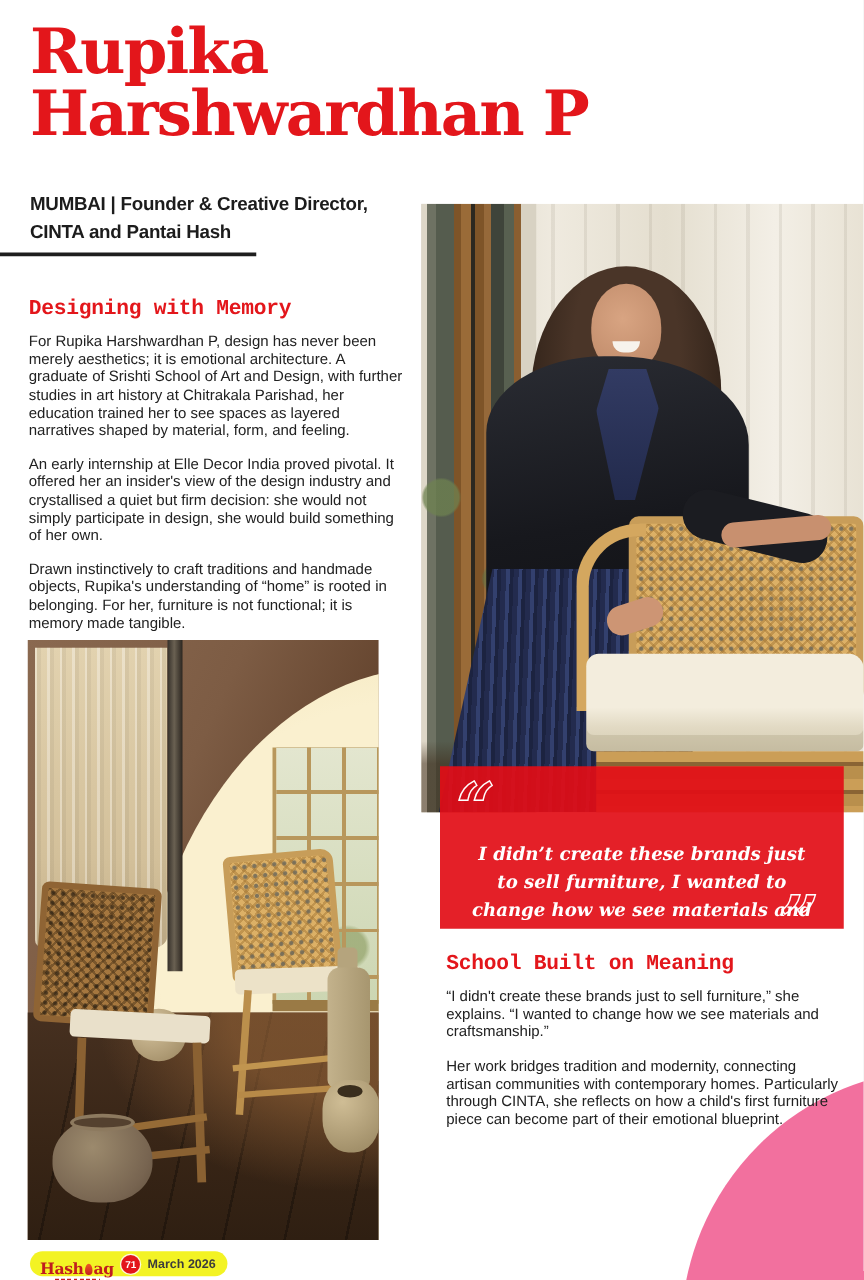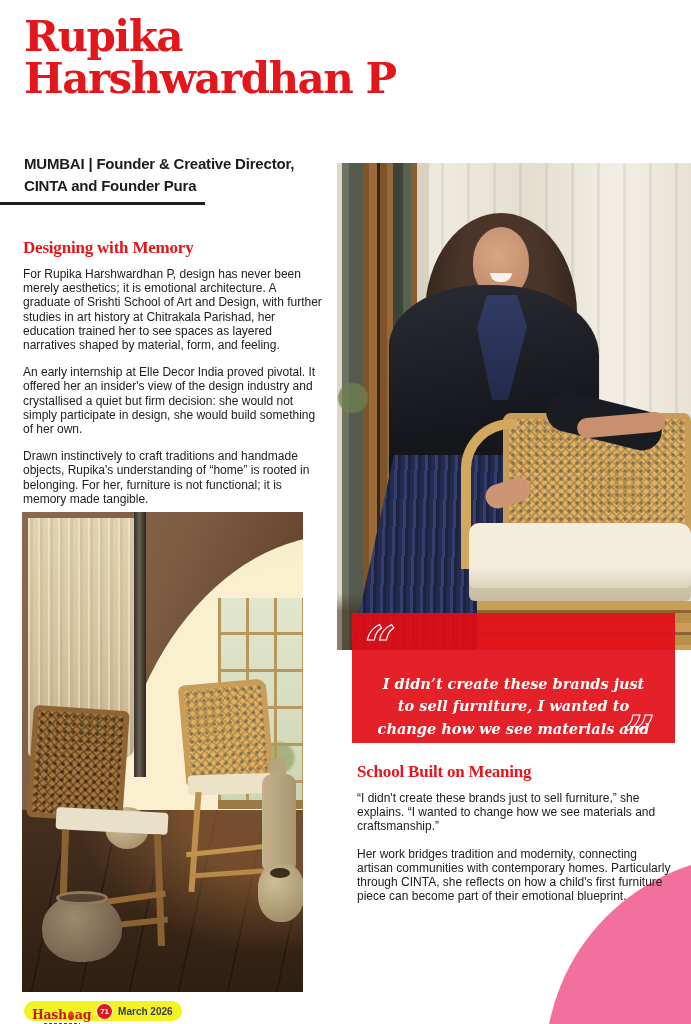--- a/index.html
+++ b/index.html
@@ -9,38 +9,38 @@
     position: relative; width: 691px; height: 1024px;
     background: #ffffff; overflow: hidden; margin: 0 auto;
   }
   figure { margin: 0; }
   [data-name] { }
 
   
   .title {
     position: absolute; left: 24px; top: 16px;
     font-family: "DejaVu Serif", serif; font-weight: 700;
-    font-size: 42px; line-height: 1.0; letter-spacing: -1.5px;
+    font-size: 50px; line-height: 1.0; letter-spacing: -1.5px;
     color: #E3161B;
   }
   .title span { display: block; }
   .byline {
     position: absolute; left: 24px; top: 153px;
     font-size: 15px; font-weight: 700; color: #1c1c1c; line-height: 1.45;
     letter-spacing: -0.2px;
   }
   .byline-rule {
     position: absolute; left: 0; top: 202px; width: 205px; height: 3px;
     background: #1e1e1e;
   }
 
   
   .col { position: absolute; z-index: 2; }
   .col h2 {
-    font-family: Liberation Serif, serif; font-weight: 700;
+    font-family: Liberation Mono, monospace; font-weight: 700;
     font-size: 17px; color: #E3161B; margin: 0 0 9px 0; letter-spacing: -0.2px;
   }
   .col p {
     font-size: 12px; line-height: 14.2px; color: #212121; margin: 0 0 13px 0;
   }
   .col.left  { left: 23px;  top: 238px; width: 302px; }
   .col.right { left: 357px; top: 762px; width: 318px; z-index: 3; }
 
   
   .photo { position: absolute; overflow: hidden; z-index: 0; }
@@ -208,21 +208,21 @@
 
 <div class="page" data-name="magazine-page">
 
   <h1 class="title" data-name="page-title">
     <span data-name="page-title-line1">Rupika</span>
     <span data-name="page-title-line2">Harshwardhan P</span>
   </h1>
 
   <div class="byline" data-name="byline">
     <div data-name="byline-line1">MUMBAI | Founder &amp; Creative Director,</div>
-    <div data-name="byline-line2">CINTA and Founder Pura</div>
+    <div data-name="byline-line2">CINTA and Pantai Hash</div>
   </div>
   <div class="byline-rule" data-name="byline-underline"></div>
 
   <figure class="photo portrait" data-name="portrait-photo">
     <div class="pp-bg" data-name="curtain-background"></div>
     <div class="pp-door" data-name="wooden-door-frame"></div>
     <div class="pp-hair" data-name="portrait-hair"></div>
     <div class="pp-face" data-name="portrait-face"></div>
     <div class="pp-shirt" data-name="portrait-black-shirt"></div>
     <div class="pp-scarf" data-name="portrait-navy-scarf"></div>

